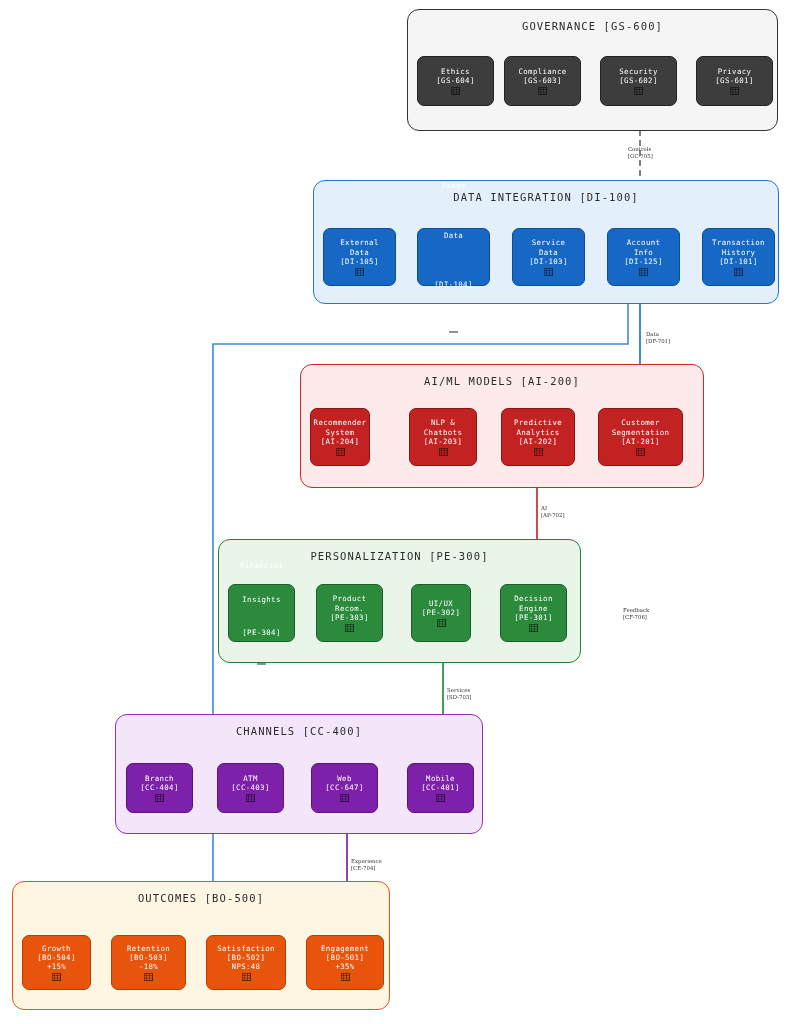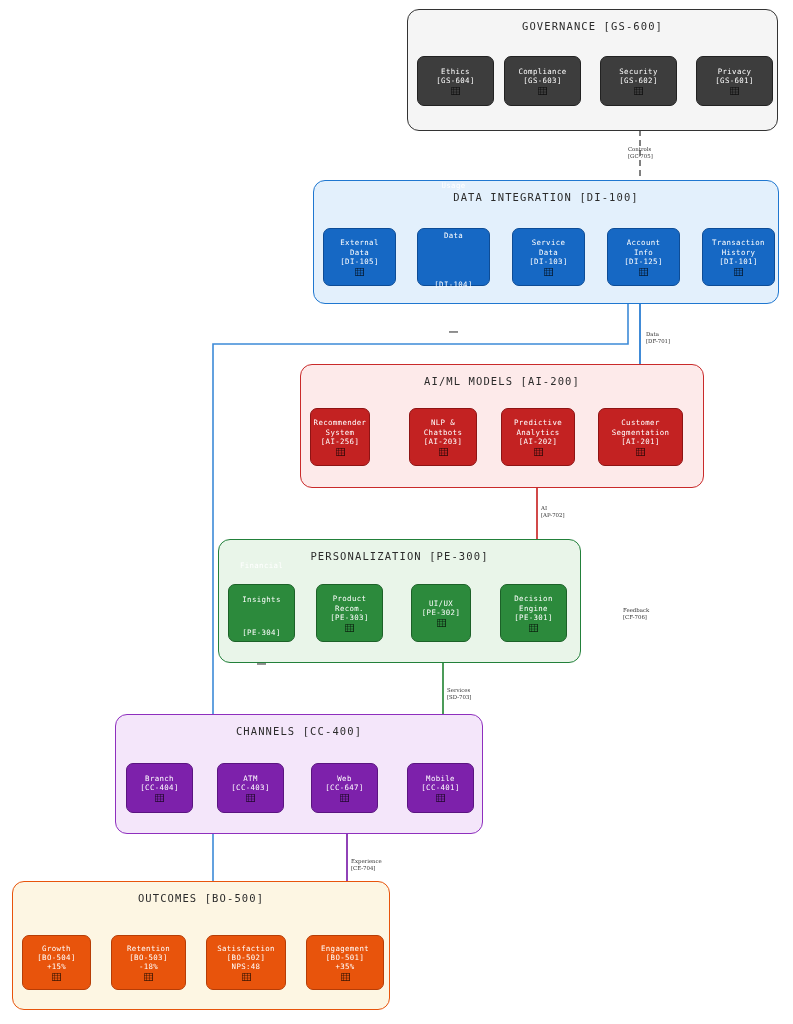--- a/index.html
+++ b/index.html
@@ -152,21 +152,21 @@
       <span class="ln">[DI-101]</span>
       <span class="glyph"></span>
     </div>
   </div>
 
   <div class="cluster c-ai" style="left:300px;top:364px;width:404px;height:124px;">
     <div class="cluster-title">AI/ML MODELS [AI-200]</div>
     <div class="node n-ai" style="left:9px;top:43px;width:60px;height:58px;">
       <span class="ln">Recommender</span>
       <span class="ln">System</span>
-      <span class="ln">[AI-256]</span>
+      <span class="ln">[AI-204]</span>
       <span class="glyph"></span>
     </div>
     <div class="node n-ai" style="left:108px;top:43px;width:68px;height:58px;">
       <span class="ln">NLP &amp;</span>
       <span class="ln">Chatbots</span>
       <span class="ln">[AI-203]</span>
       <span class="glyph"></span>
     </div>
     <div class="node n-ai" style="left:200px;top:43px;width:74px;height:58px;">
       <span class="ln">Predictive</span>

